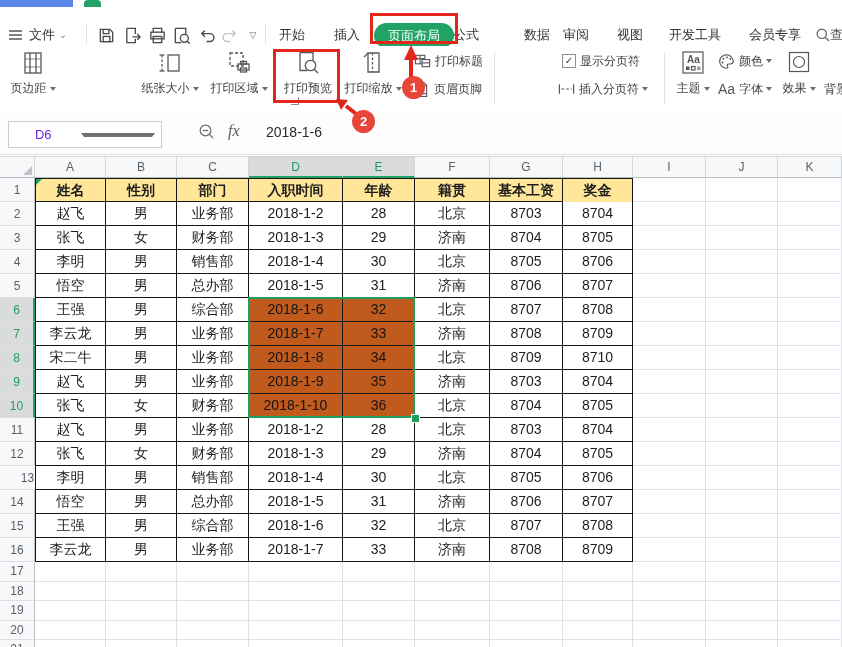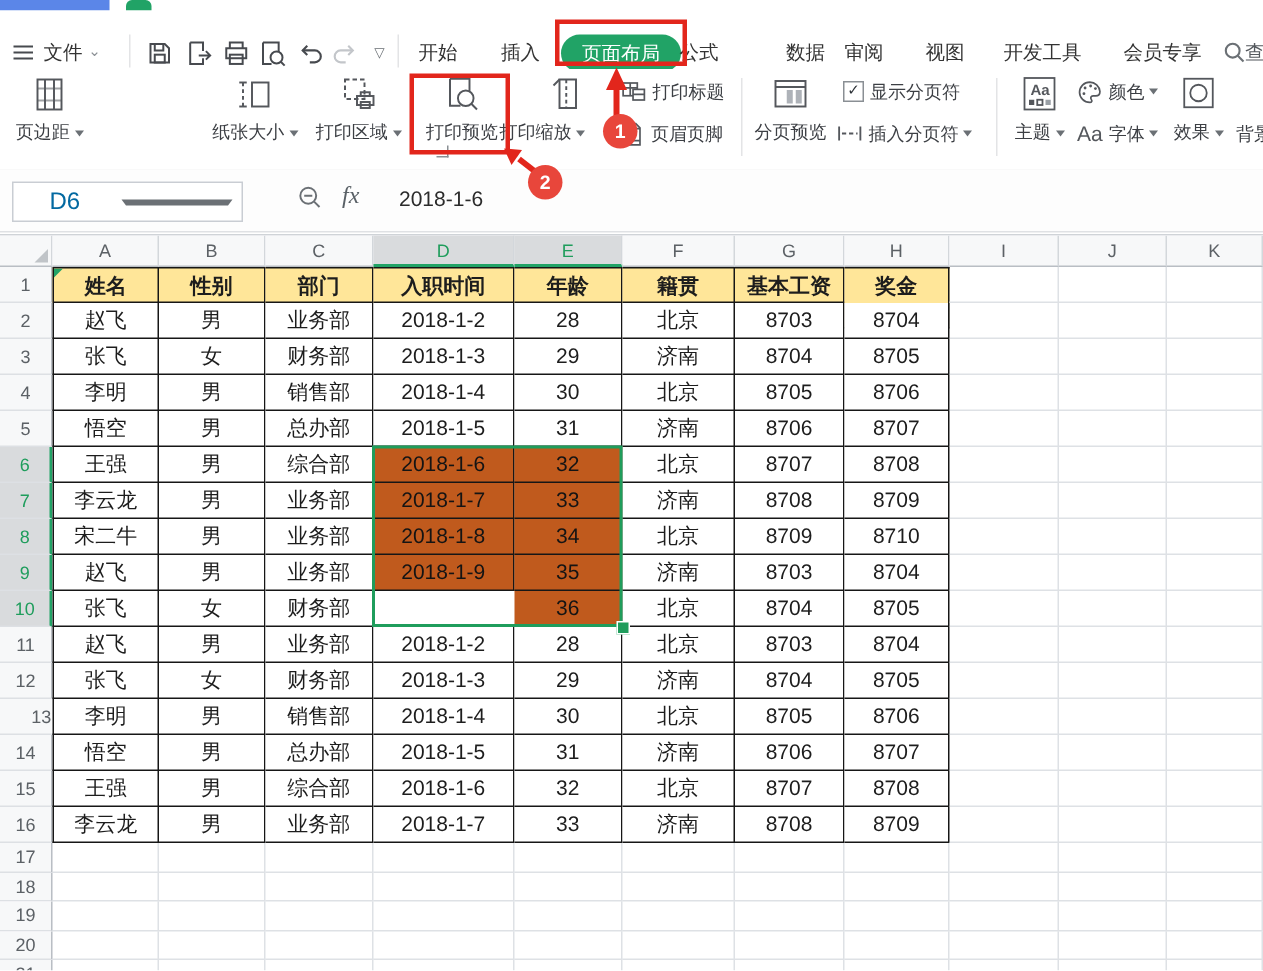--- a/index.html
+++ b/index.html
@@ -24,21 +24,21 @@
   .smallitem{position:absolute;height:18px;display:flex;align-items:center;font-size:12px;color:#3c3f44;white-space:nowrap;}
   .caret{width:0;height:0;border-left:3.5px solid transparent;border-right:3.5px solid transparent;
          border-top:4px solid #6b7075;display:inline-block;margin-left:3px;}
   .launcher{position:absolute;left:291px;top:51px;width:7px;height:7px;
             border-right:1.5px solid #8a8f94;border-bottom:1.5px solid #8a8f94;}
   .checkbox{width:12px;height:12px;border:1px solid #8a8f94;background:#fff;margin-right:4px;
             font-size:10px;line-height:12px;text-align:center;color:#2e3338;font-weight:bold;}
   
   .fbar{position:absolute;left:0;top:113px;width:842px;height:41px;background:#fdfdfd;border-bottom:1px solid #dfe1e4;}
   .namebox{position:absolute;left:8px;top:8px;width:152px;height:25px;border:1px solid #c9cdd3;background:#fff;
-           font-size:16px;color:#0369a1;display:flex;align-items:center;}
+           font-size:13px;color:#6d28d9;display:flex;align-items:center;}
   .namebox span{flex:1;text-align:center;}
   .fx{position:absolute;left:228px;top:9px;font-family:"Liberation Serif",serif;font-style:italic;
       font-size:16px;color:#596066;}
   .fvalue{position:absolute;left:266px;top:11px;font-size:14px;color:#2b2b2b;}
   
   #sheet{position:absolute;left:0;top:156px;width:842px;height:491px;overflow:hidden;border-top:1px solid #cfd3d7;background:#fff;}
   .colhdr{position:absolute;background:#f7f8f9;border-right:1px solid #d3d7db;border-bottom:1px solid #b9bec4;
           font-size:12px;color:#5c6166;text-align:center;line-height:21px;box-sizing:border-box;}
   .colhdr.selh{background:#d9dbdd;color:#1f9d5c;border-bottom:2px solid #21a366;}
   .rowhdr{position:absolute;background:#f7f8f9;border-right:1px solid #b9bec4;border-bottom:1px solid #dde0e4;
@@ -194,21 +194,21 @@
           <path d="M5 2.5h13v9"></path>
           <path d="M5 2.5v18h7"></path>
           <circle cx="15.5" cy="15.5" r="5.2" fill="#fff"></circle>
           <line x1="19.2" y1="19.2" x2="23" y2="23"></line>
         </svg>
       <span class="lbl">
           <span>打印预览</span>
         </span>
     </div>
 
-    <div class="bigbtn" style="left:328px;width:62px;align-items:flex-end;">
+    <div class="bigbtn" style="left:342px;width:62px;">
       <svg class="ic" width="24" height="26" viewBox="0 0 24 26" fill="none" stroke="#54575c" stroke-width="1.3">
           <path d="M7 3h11v19H7z"></path>
           <line x1="11.5" y1="3" x2="11.5" y2="22" stroke-dasharray="2.5 2"></line>
           <path d="M7 3L3 7"></path>
         </svg>
       <span class="lbl">
           <span>打印缩放</span>
           <span class="caret"></span>
         </span>
     </div>
@@ -227,31 +227,20 @@
       <svg class="ic" width="15" height="17" viewBox="0 0 16 18" fill="none" stroke="#54575c" stroke-width="1.2" style="margin-right:5px;">
           <path d="M2.5 1.5h8l3 3v12h-11z"></path>
           <line x1="2.5" y1="5" x2="13.5" y2="5"></line>
           <line x1="2.5" y1="13.5" x2="13.5" y2="13.5"></line>
         </svg>
       <span>页眉页脚</span>
     </div>
 
     <div class="vdiv" style="left:494px;top:6px;height:52px;"></div>
 
-    <div class="bigbtn" style="left:498px;width:58px;">
-      <svg class="ic" width="26" height="26" viewBox="0 0 26 26" fill="none" stroke="#54575c" stroke-width="1.3">
-          <rect x="3" y="4" width="20" height="17"></rect>
-          <line x1="3" y1="8" x2="23" y2="8"></line>
-          <rect x="10.5" y="10" width="4" height="9" fill="#aeb2b8" stroke="none"></rect>
-          <rect x="16.5" y="10" width="4" height="9" fill="#aeb2b8" stroke="none"></rect>
-        </svg>
-      <span class="lbl">
-          <span>分页预览</span>
-        </span>
-    </div>
 
     <div class="smallitem" style="left:562px;top:6px;">
       <span class="checkbox">✓</span>
       <span>显示分页符</span>
     </div>
     <div class="smallitem" style="left:558px;top:34px;">
       <svg class="ic" width="17" height="14" viewBox="0 0 18 14" fill="none" stroke="#54575c" stroke-width="1.3" style="margin-right:4px;">
           <line x1="1.5" y1="2" x2="1.5" y2="12"></line>
           <line x1="16.5" y1="2" x2="16.5" y2="12"></line>
           <line x1="3.5" y1="7" x2="14.5" y2="7" stroke-dasharray="3 2"></line>
@@ -444,20 +433,21 @@
       <div class="cell tbl" style="left: 415px; top: 213px; width: 75px; height: 24px; line-height: 23px;">济南</div>
       <div class="cell tbl" style="left: 490px; top: 213px; width: 73px; height: 24px; line-height: 23px;">8703</div>
       <div class="cell tbl" style="left: 563px; top: 213px; width: 70px; height: 24px; line-height: 23px;">8704</div>
       <div class="cell gl" style="left: 633px; top: 213px; width: 73px; height: 24px; line-height: 23px;"></div>
       <div class="cell gl" style="left: 706px; top: 213px; width: 72px; height: 24px; line-height: 23px;"></div>
       <div class="cell gl" style="left: 778px; top: 213px; width: 64px; height: 24px; line-height: 23px;"></div>
       <div class="rowhdr selh" style="left: 0px; top: 237px; width: 35px; height: 24px;">10</div>
       <div class="cell tbl first" style="left: 35px; top: 237px; width: 71px; height: 24px; line-height: 23px;">张飞</div>
       <div class="cell tbl" style="left: 106px; top: 237px; width: 71px; height: 24px; line-height: 23px;">女</div>
       <div class="cell tbl" style="left: 177px; top: 237px; width: 72px; height: 24px; line-height: 23px;">财务部</div>
+      <div class="cell tbl sel" style="left: 249px; top: 237px; width: 94px; height: 24px; line-height: 23px;">2018-1-10</div>
       <div class="cell tbl sel" style="left: 343px; top: 237px; width: 72px; height: 24px; line-height: 23px;">36</div>
       <div class="cell tbl" style="left: 415px; top: 237px; width: 75px; height: 24px; line-height: 23px;">北京</div>
       <div class="cell tbl" style="left: 490px; top: 237px; width: 73px; height: 24px; line-height: 23px;">8704</div>
       <div class="cell tbl" style="left: 563px; top: 237px; width: 70px; height: 24px; line-height: 23px;">8705</div>
       <div class="cell gl" style="left: 633px; top: 237px; width: 73px; height: 24px; line-height: 23px;"></div>
       <div class="cell gl" style="left: 706px; top: 237px; width: 72px; height: 24px; line-height: 23px;"></div>
       <div class="cell gl" style="left: 778px; top: 237px; width: 64px; height: 24px; line-height: 23px;"></div>
       <div class="rowhdr" style="left: 0px; top: 261px; width: 35px; height: 24px;">11</div>
       <div class="cell tbl first" style="left: 35px; top: 261px; width: 71px; height: 24px; line-height: 23px;">赵飞</div>
       <div class="cell tbl" style="left: 106px; top: 261px; width: 71px; height: 24px; line-height: 23px;">男</div>

